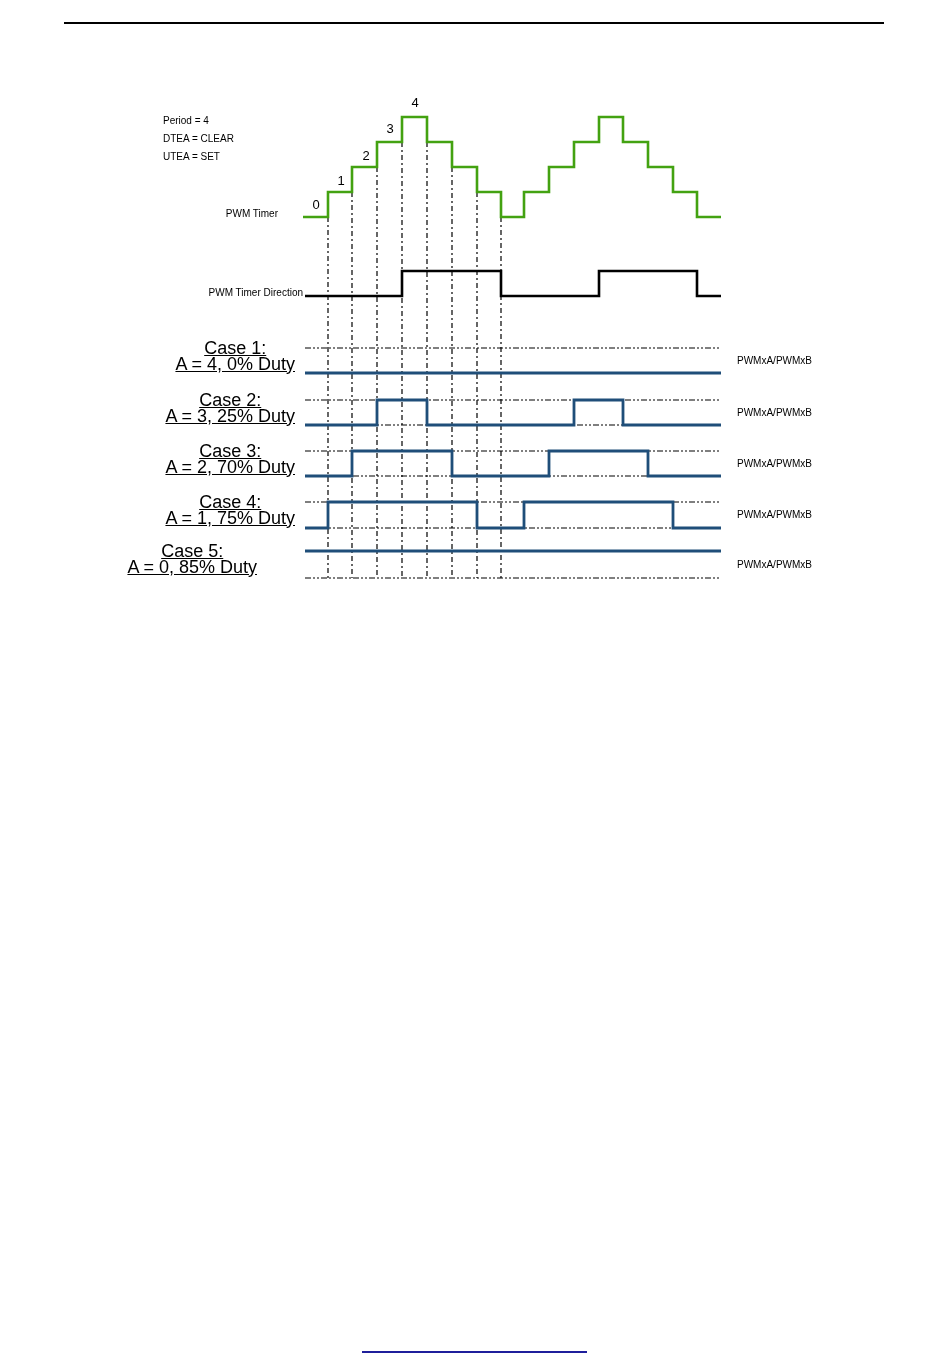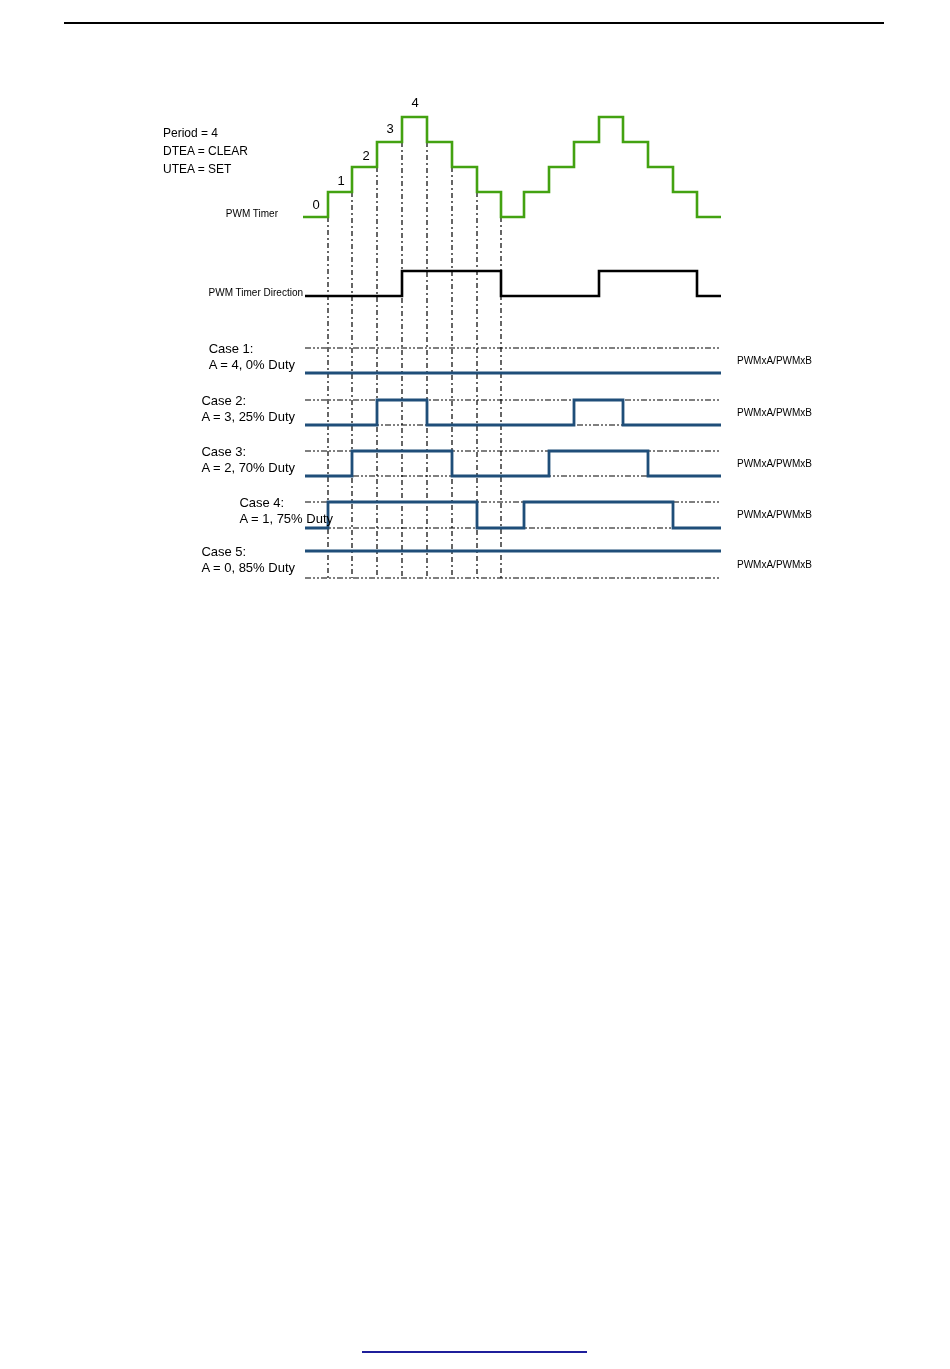--- a/index.html
+++ b/index.html
@@ -5,23 +5,23 @@
   html,body{margin:0;padding:0;background:#ffffff;}
   .page{
     position:relative;
     width:950px;height:1369px;
     background:#ffffff;
     font-family:"Liberation Sans",sans-serif;
     color:#000;
     overflow:hidden;
   }
   .rule{position:absolute;}
-  .annotations{position:absolute;left:163px;top:124px;font-size:12px;line-height:18px;}
+  .annotations{position:absolute;left:163px;top:112px;font-size:10px;line-height:18px;}
   .right-label{position:absolute;text-align:right;font-size:10px;line-height:15px;white-space:nowrap;}
-  .case-label{position:absolute;text-align:left;font-size:13px;line-height:15.5px;white-space:nowrap;}
+  .case-label{position:absolute;text-align:center;font-size:18px;line-height:15.5px;white-space:nowrap;text-decoration:underline;}
   .out-label{position:absolute;left:737px;font-size:10px;line-height:13px;white-space:nowrap;}
   svg{position:absolute;left:0;top:0;}
 </style>
 </head>
 <body>
 
 <div class="page">
 
   <div class="rule" style="left:64px;top:22px;width:820px;height:2px;background:#000000;"></div>
 
@@ -73,25 +73,25 @@
     <div>A = 4, 0% Duty</div>
   </div>
   <div class="case-label" style="right:655px;top:393px;">
     <div>Case 2:</div>
     <div>A = 3, 25% Duty</div>
   </div>
   <div class="case-label" style="right:655px;top:444px;">
     <div>Case 3:</div>
     <div>A = 2, 70% Duty</div>
   </div>
-  <div class="case-label" style="right:617px;top:495px;">
+  <div class="case-label" style="right:655px;top:495px;">
     <div>Case 4:</div>
     <div>A = 1, 75% Duty</div>
   </div>
-  <div class="case-label" style="right:655px;top:544px;">
+  <div class="case-label" style="right:693px;top:544px;">
     <div>Case 5:</div>
     <div>A = 0, 85% Duty</div>
   </div>
 
   <div class="out-label" style="top:354px;">PWMxA/PWMxB</div>
   <div class="out-label" style="top:406px;">PWMxA/PWMxB</div>
   <div class="out-label" style="top:457px;">PWMxA/PWMxB</div>
   <div class="out-label" style="top:508px;">PWMxA/PWMxB</div>
   <div class="out-label" style="top:558px;">PWMxA/PWMxB</div>
 

